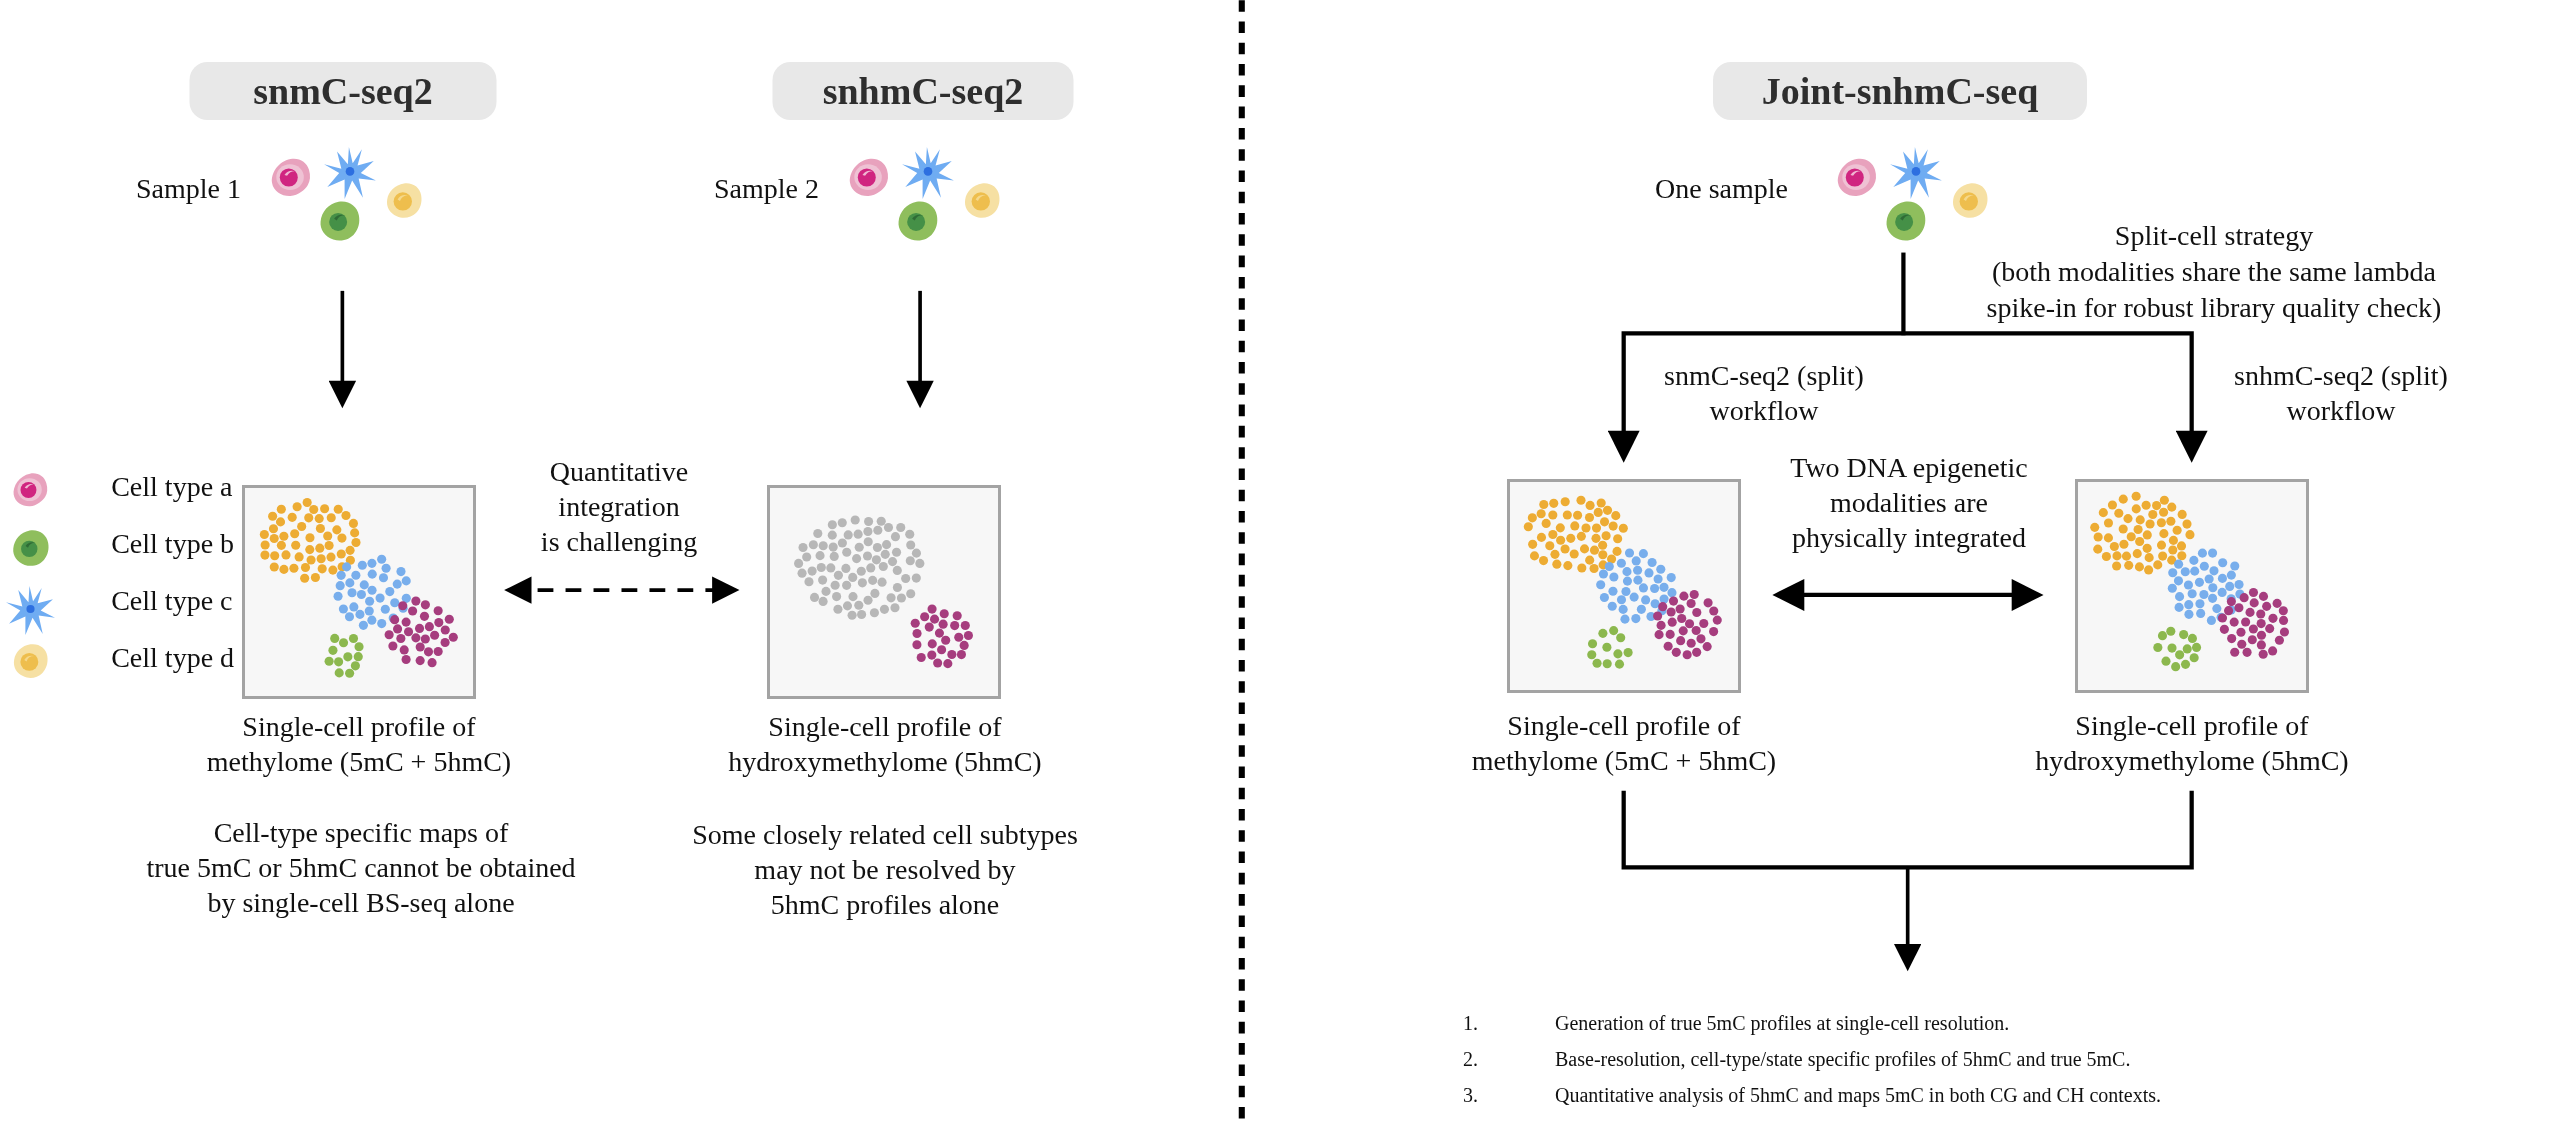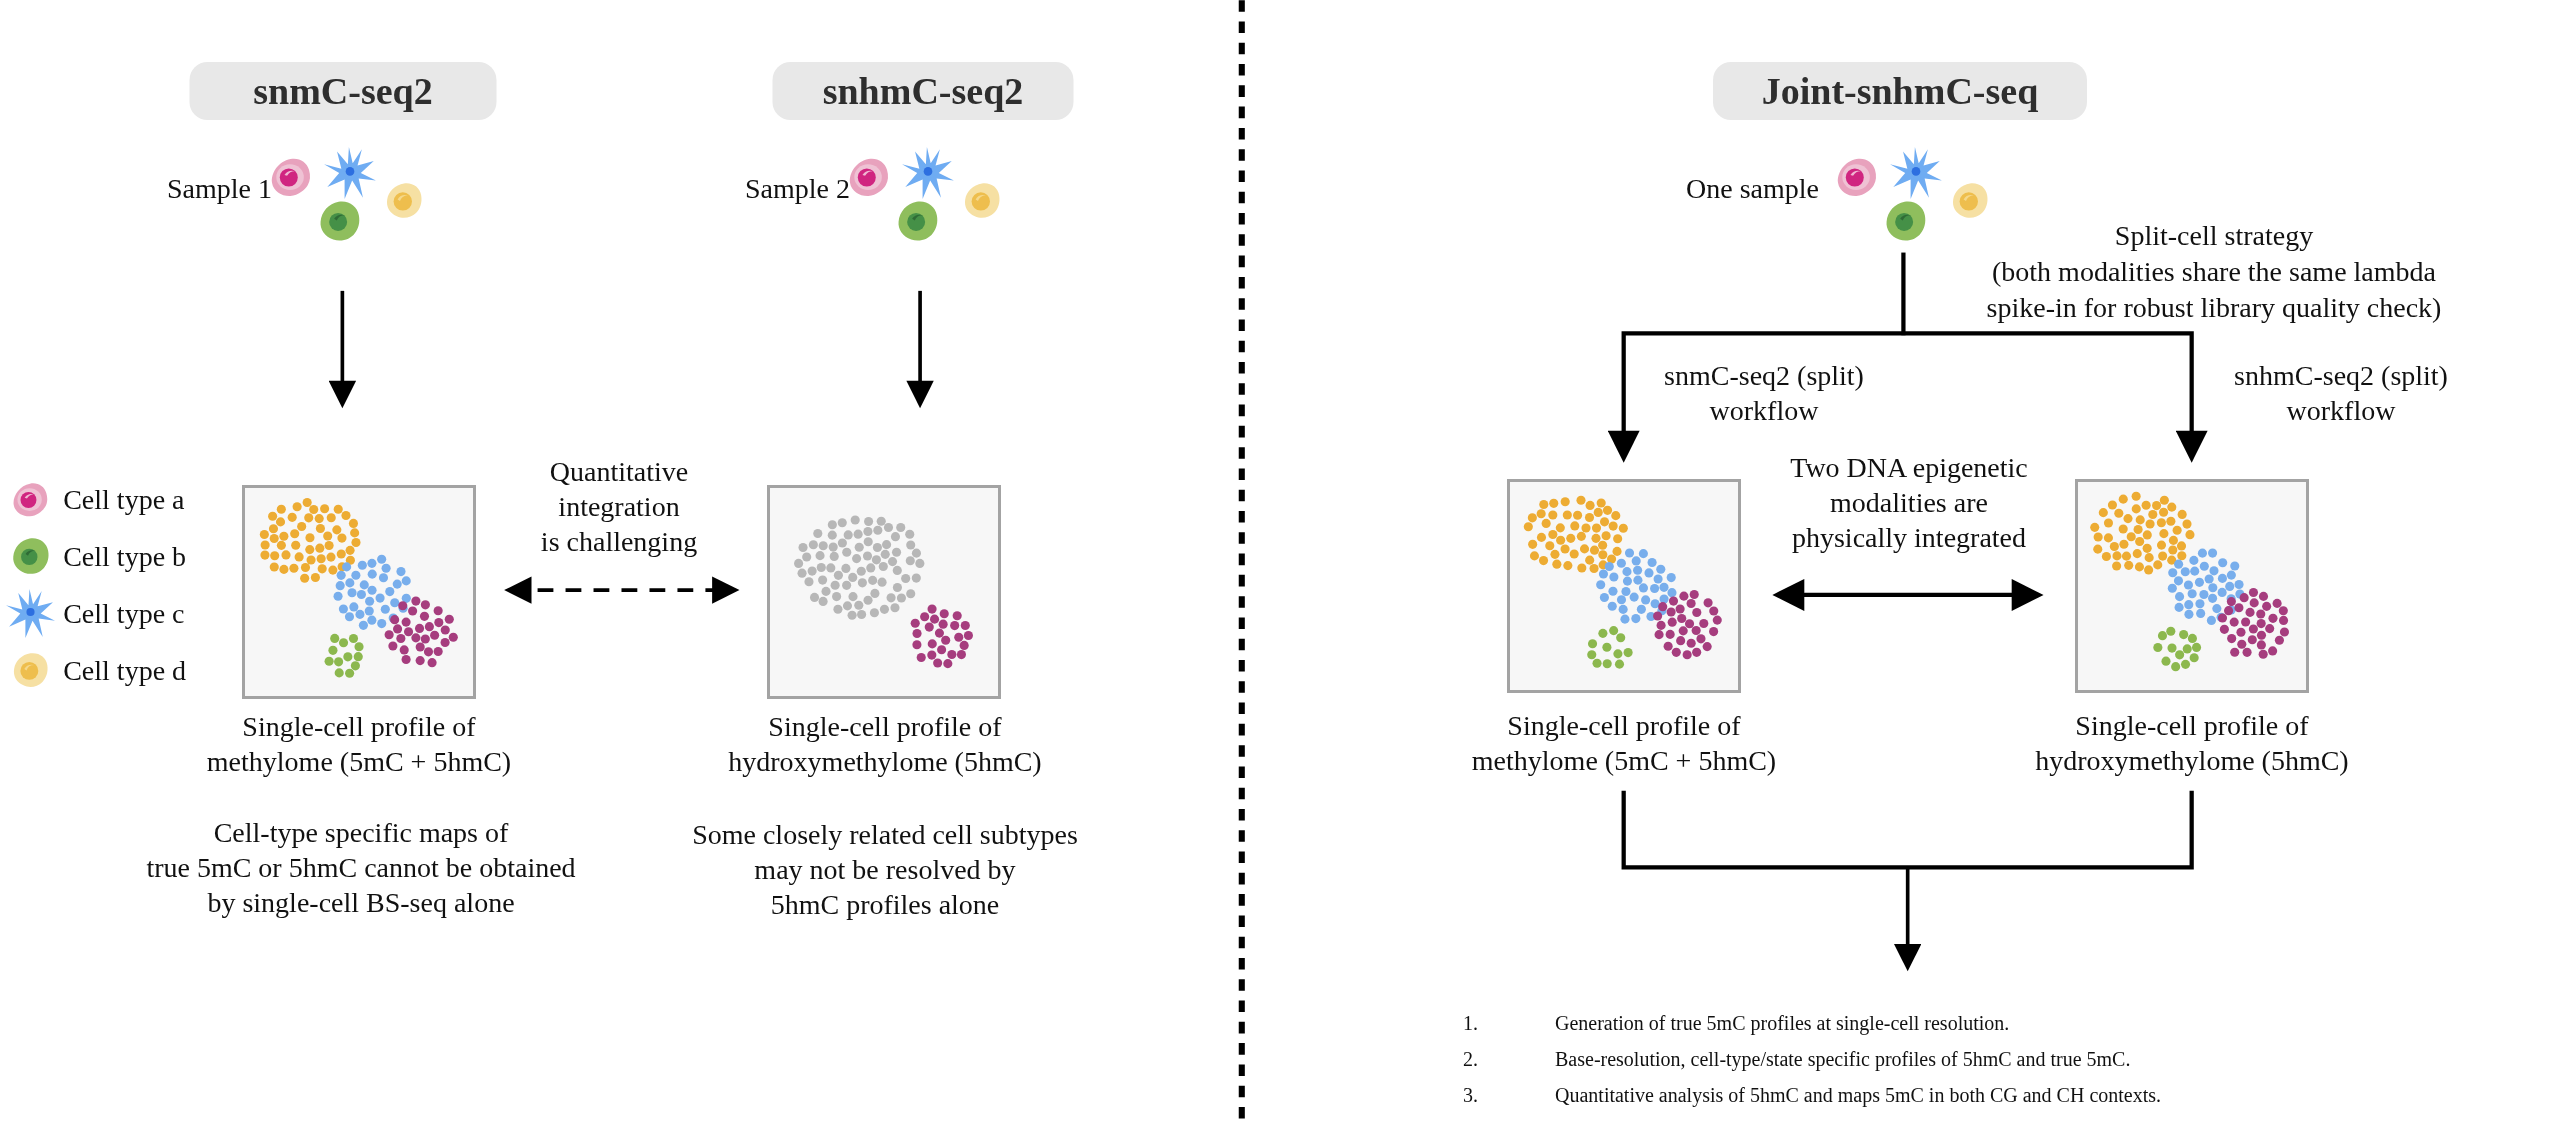--- a/index.html
+++ b/index.html
@@ -7,29 +7,29 @@
     position:relative;width:2576px;height:1126px;background:#ffffff;overflow:hidden;
     font-family:Liberation Serif, serif;color:#111111;
   }
   .pill{
     position:absolute;top:62px;height:58px;line-height:58px;border-radius:18px;
     background:var(--pill_bg);color:var(--pill_text);font-weight:bold;font-size:38px;
     text-align:center;transform:translateX(-50%);white-space:nowrap;
   }
   .tblock{position:absolute;font-size:28px;line-height:35px;white-space:nowrap;}
   .center{transform:translateX(-50%);text-align:center;}
-  .rightalign{transform:translateX(-100%);text-align:center;margin-left:31px;}
+  .rightalign{transform:translateX(-100%);text-align:center;}
   .plotbox{
     position:absolute;width:234px;height:214px;box-sizing:border-box;
     background:var(--box_bg);border:3.6px solid var(--box_border);
   }
   .overlay{position:absolute;left:0;top:0;pointer-events:none;}
   .cell-svg{position:absolute;}
   .legend{position:absolute;left:4.9px;top:471px;}
-  .legend-row{display:flex;align-items:center;height:57px;}
+  .legend-row{display:flex;align-items:flex-start;height:57px;gap:48px;}
   .legend-iconbox{width:51px;display:flex;justify-content:center;align-items:center;}
   .legend-label{font-size:28px;margin-left:7.3px;white-space:nowrap;}
   .outcomes{position:absolute;left:1463px;top:1005px;font-size:20px;line-height:36px;white-space:nowrap;}
   .outcome-num{display:inline-block;width:92px;}
   line,polyline{stroke:var(--arrow);}
   #arrow-layer .hd{fill:var(--arrow);}
   .ca-o{fill:var(--cell_a_outer);} .ca-m{fill:var(--cell_a_mid);} .ca-i{fill:var(--cell_a_inner);} .ca-h{fill:var(--cell_a_hl);}
   .cb-o{fill:var(--cell_b_outer);} .cb-i{fill:var(--cell_b_inner);} .cb-h{fill:var(--cell_b_hl);}
   .cc-b{fill:var(--cell_c_body);} .cc-c{fill:var(--cell_c_core);}
   .cd-o{fill:var(--cell_d_outer);} .cd-i{fill:var(--cell_d_inner);} .cd-h{fill:var(--cell_d_hl);}

